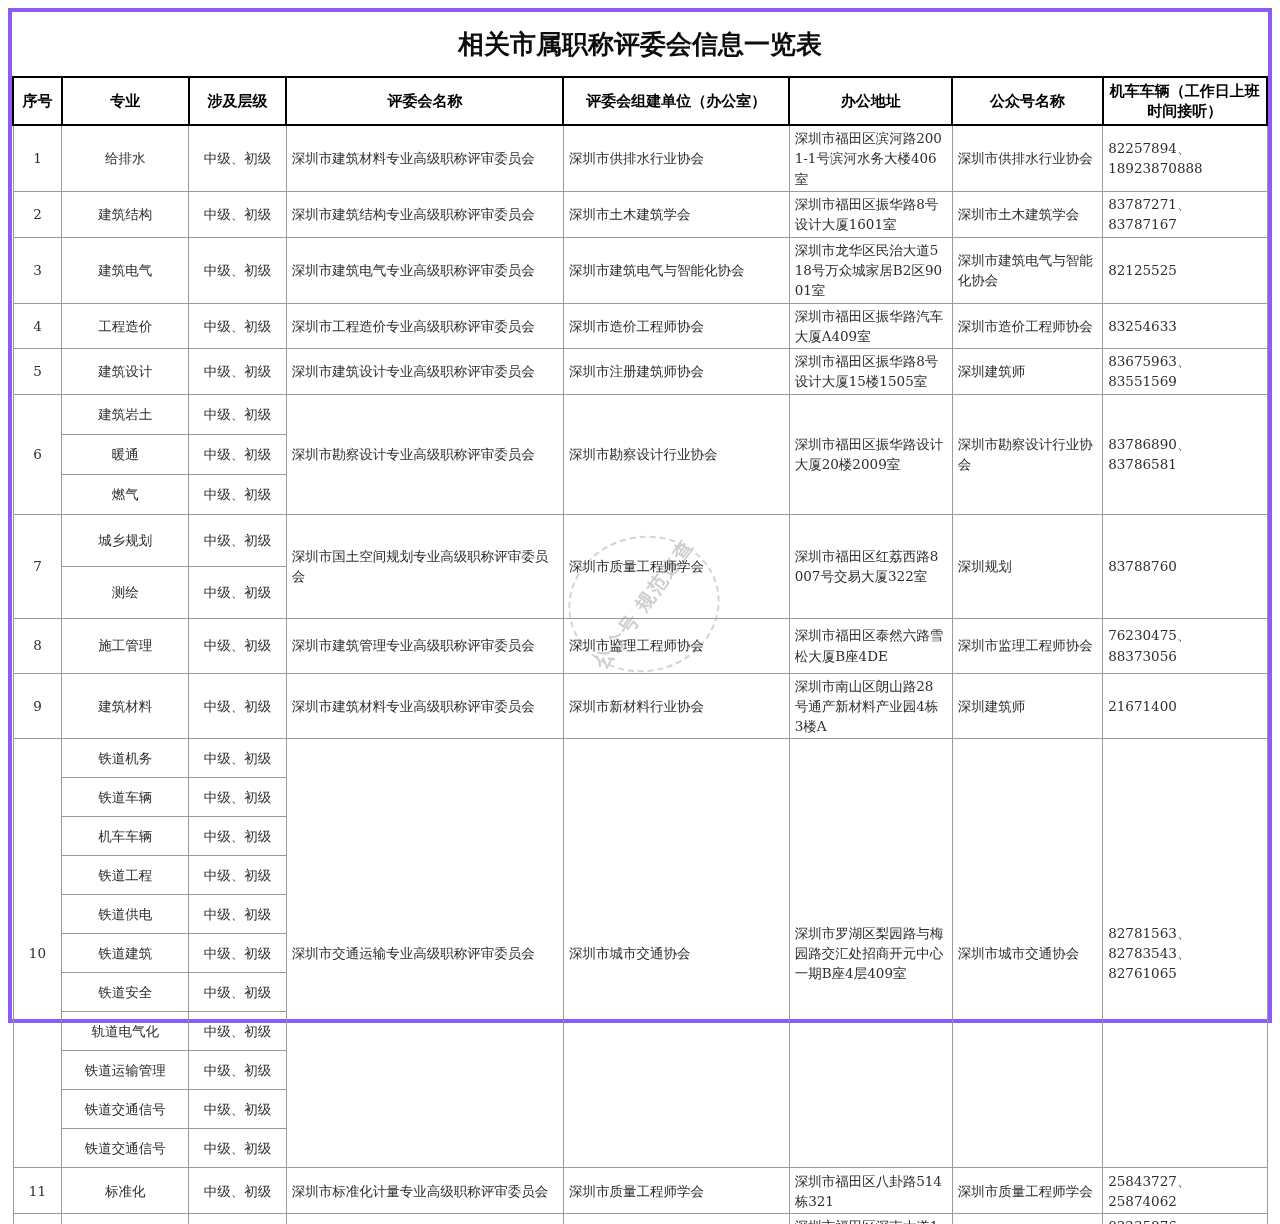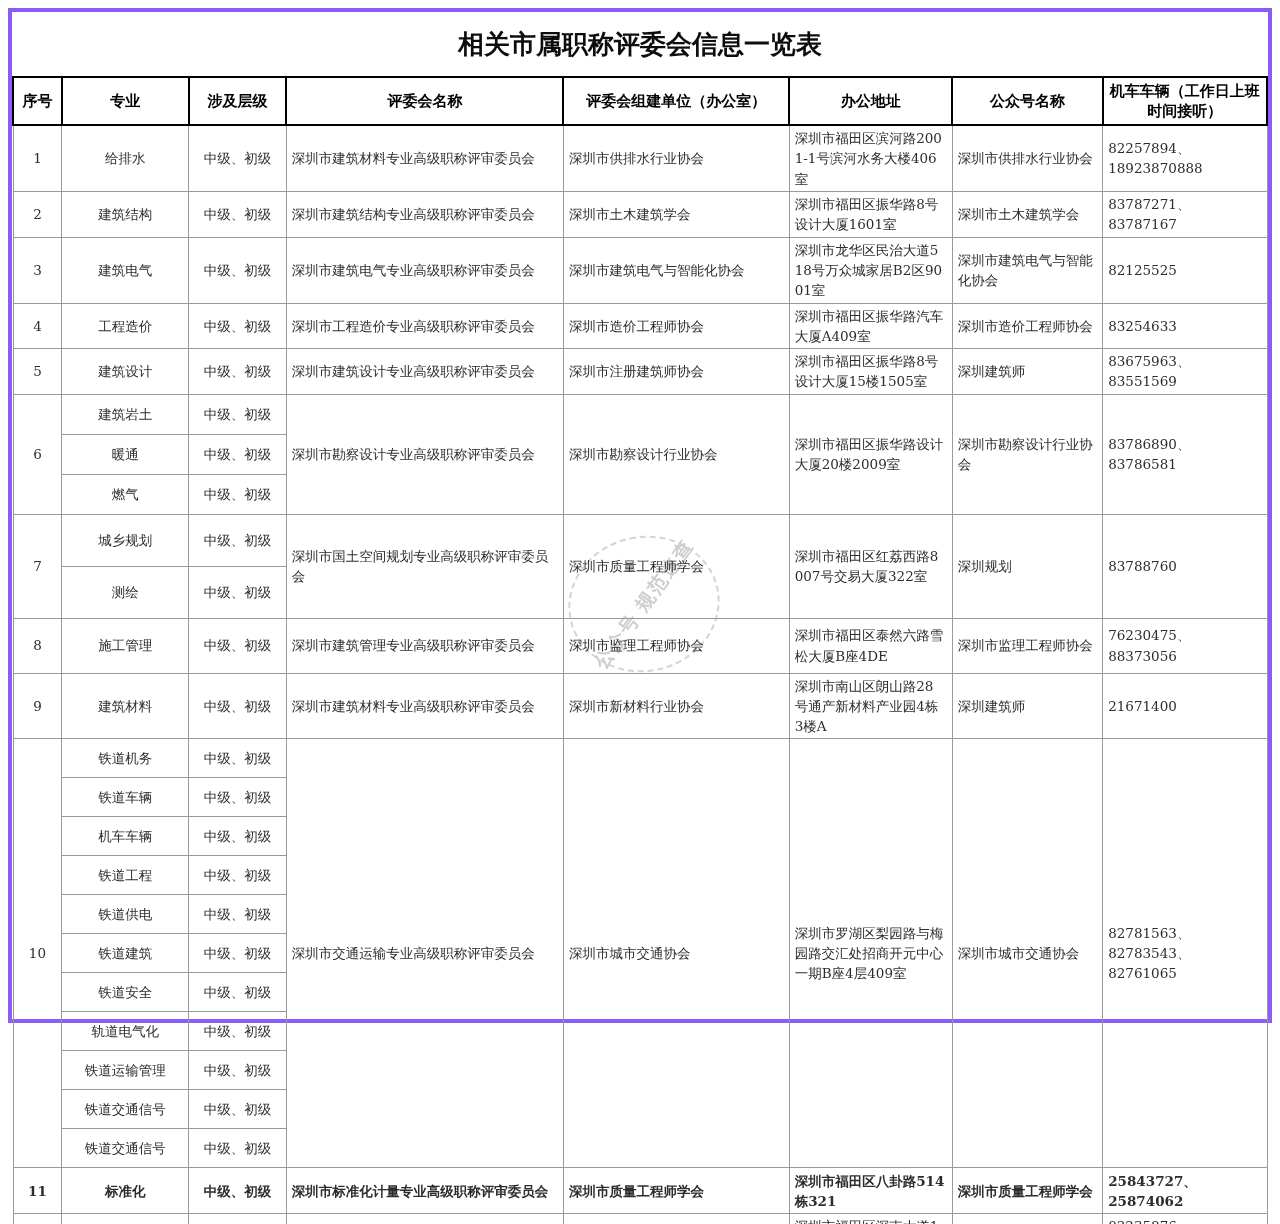--- a/index.html
+++ b/index.html
@@ -262,21 +262,21 @@
           <td>中级、初级</td>
         </tr>
         <tr style="height: 39px;">
           <td>铁道交通信号</td>
           <td>中级、初级</td>
         </tr>
         <tr style="height: 39px;">
           <td>铁道交通信号</td>
           <td>中级、初级</td>
         </tr>
-        <tr style="height: 46px; font-weight: bold;">
+        <tr style="height: 46px;">
           <td>11</td>
           <td>标准化</td>
           <td>中级、初级</td>
           <td class="left">深圳市标准化计量专业高级职称评审委员会</td>
           <td class="left">深圳市质量工程师学会</td>
           <td class="left">深圳市福田区八卦路514栋321</td>
           <td class="left">深圳市质量工程师学会</td>
           <td class="left pre">25843727、
 25874062</td>
         </tr>

